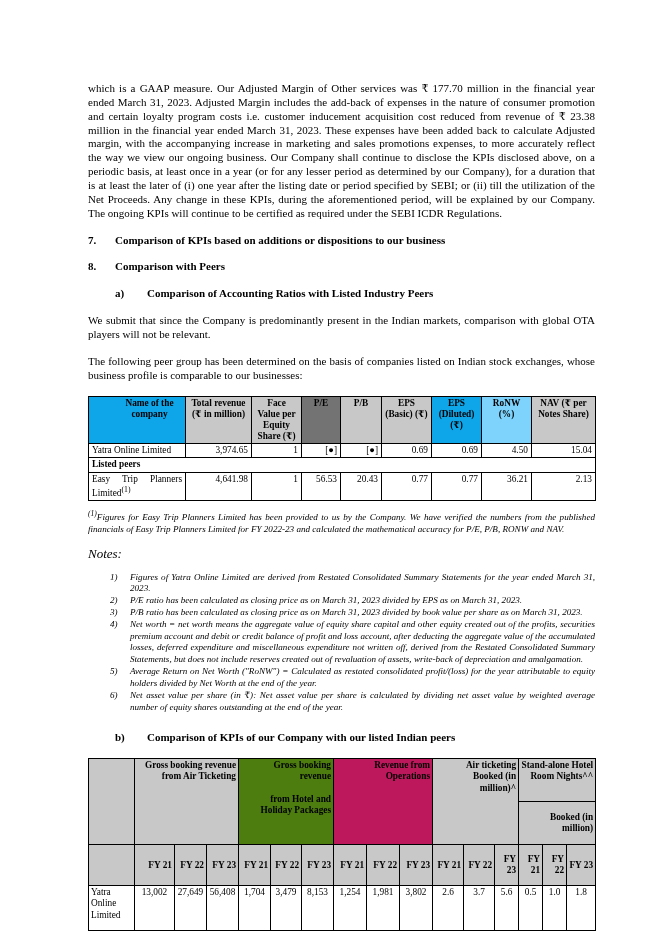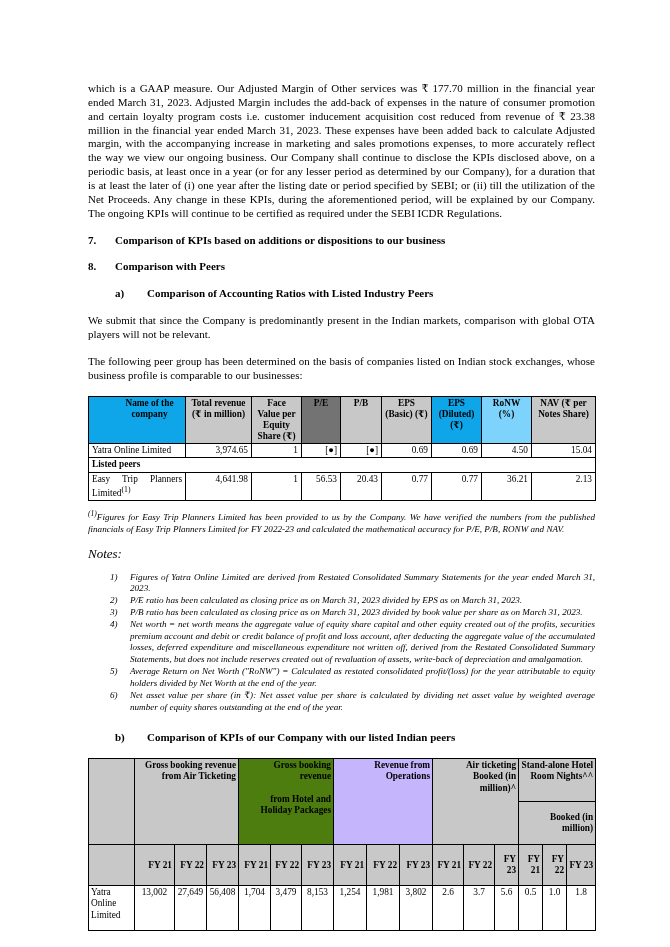--- a/index.html
+++ b/index.html
@@ -178,21 +178,21 @@
         <col style="width:24px">
         <col style="width:29px">
     </colgroup>
     <tbody>
         <tr>
       <th class="grp" rowspan="2" style="background-color: rgb(200, 200, 200);"></th>
       <th class="grp" colspan="3" rowspan="2" style="background-color: rgb(200, 200, 200);">Gross booking revenue from Air Ticketing</th>
       <th class="grp pre" colspan="3" rowspan="2" style="background-color: #4d7c0f;">Gross booking revenue
 
 from Hotel and Holiday Packages</th>
-      <th class="grp" colspan="3" rowspan="2" style="background-color: #c4b5fd;">Revenue from Operations</th>
+      <th class="grp" colspan="3" rowspan="2" style="background-color: #be185d;">Revenue from Operations</th>
       <th class="grp" colspan="3" rowspan="2" style="background-color: rgb(200, 200, 200);">Air ticketing Booked (in million)^</th>
       <th class="grp" colspan="3" style="background-color: rgb(200, 200, 200);">Stand-alone Hotel Room Nights^^</th>
     </tr>
     <tr>
       <th class="subhdr" colspan="3" style="background-color: rgb(200, 200, 200);">Booked (in million)</th>
     </tr>
     <tr>
       <th class="fy" style="background-color: rgb(200, 200, 200);"></th>
       <th class="fy" style="background-color: rgb(200, 200, 200);">FY 21</th>
       <th class="fy" style="background-color: rgb(200, 200, 200);">FY 22</th>

